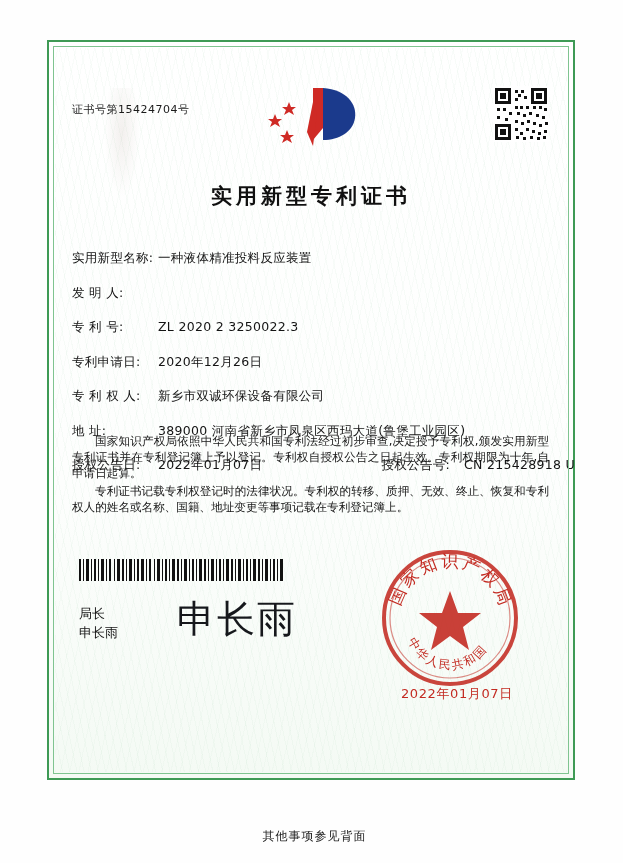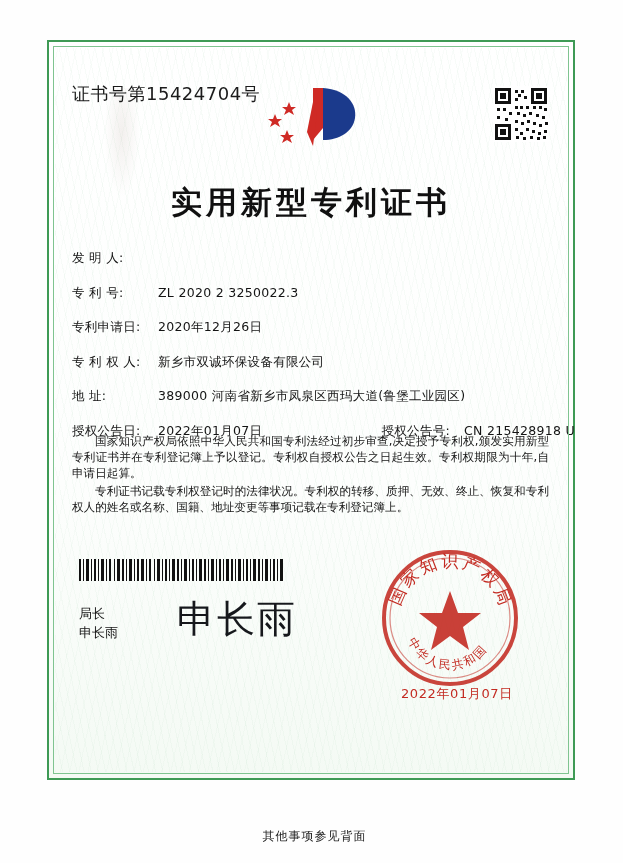--- a/index.html
+++ b/index.html
@@ -43,22 +43,22 @@
     position: absolute;
     left: 6px; top: 6px; right: 6px; bottom: 6px;
     background:
       repeating-linear-gradient(78deg, rgba(120,190,140,0.055) 0px, rgba(120,190,140,0.055) 1px, rgba(255,255,255,0) 1px, rgba(255,255,255,0) 7px),
       repeating-linear-gradient(-78deg, rgba(120,190,140,0.045) 0px, rgba(120,190,140,0.045) 1px, rgba(255,255,255,0) 1px, rgba(255,255,255,0) 9px);
     pointer-events: none;
   }
   .cert-no {
     position: absolute;
     left: 23px;
-    top: 40px;
-    font-size: 18px;
+    top: 60px;
+    font-size: 11px;
     letter-spacing: 0.5px;
     color: #1b1b1b;
     white-space: nowrap;
   }
   
   .logo {
     position: absolute;
     left: 212px;
     top: 42px;
     width: 104px;
@@ -72,21 +72,21 @@
     width: 56px;
     height: 56px;
   }
   .title {
     position: absolute;
     left: 0;
     right: 0;
     top: 140px;
     text-align: center;
     font-family: "DejaVu Serif", "Liberation Serif", serif;
-    font-size: 31px;
+    font-size: 21px;
     font-weight: bold;
     letter-spacing: 4px;
     color: #101010;
   }
   .fields {
     position: absolute;
     left: 23px;
     top: 208px;
     right: 23px;
   }
@@ -288,20 +288,24 @@
             <rect x="37" y="50" width="3" height="3"></rect>
           <rect x="44" y="51" width="3" height="3"></rect>
             <rect x="50" y="50" width="3" height="3"></rect>
         </g>
       </svg>
     </div>
 
     <div class="title">实用新型专利证书</div>
 
     <div class="fields">
+      <div class="field-row">
+        <div class="field-label">实用新型名称:</div>
+        <div class="field-value">一种液体精准投料反应装置</div>
+      </div>
       <div class="field-row">
         <div class="field-label">发 明 人:</div>
       </div>
       <div class="field-row">
         <div class="field-label">专 利 号:</div>
         <div class="field-value">ZL 2020 2 3250022.3</div>
       </div>
       <div class="field-row">
         <div class="field-label">专利申请日:</div>
         <div class="field-value">2020年12月26日</div>

